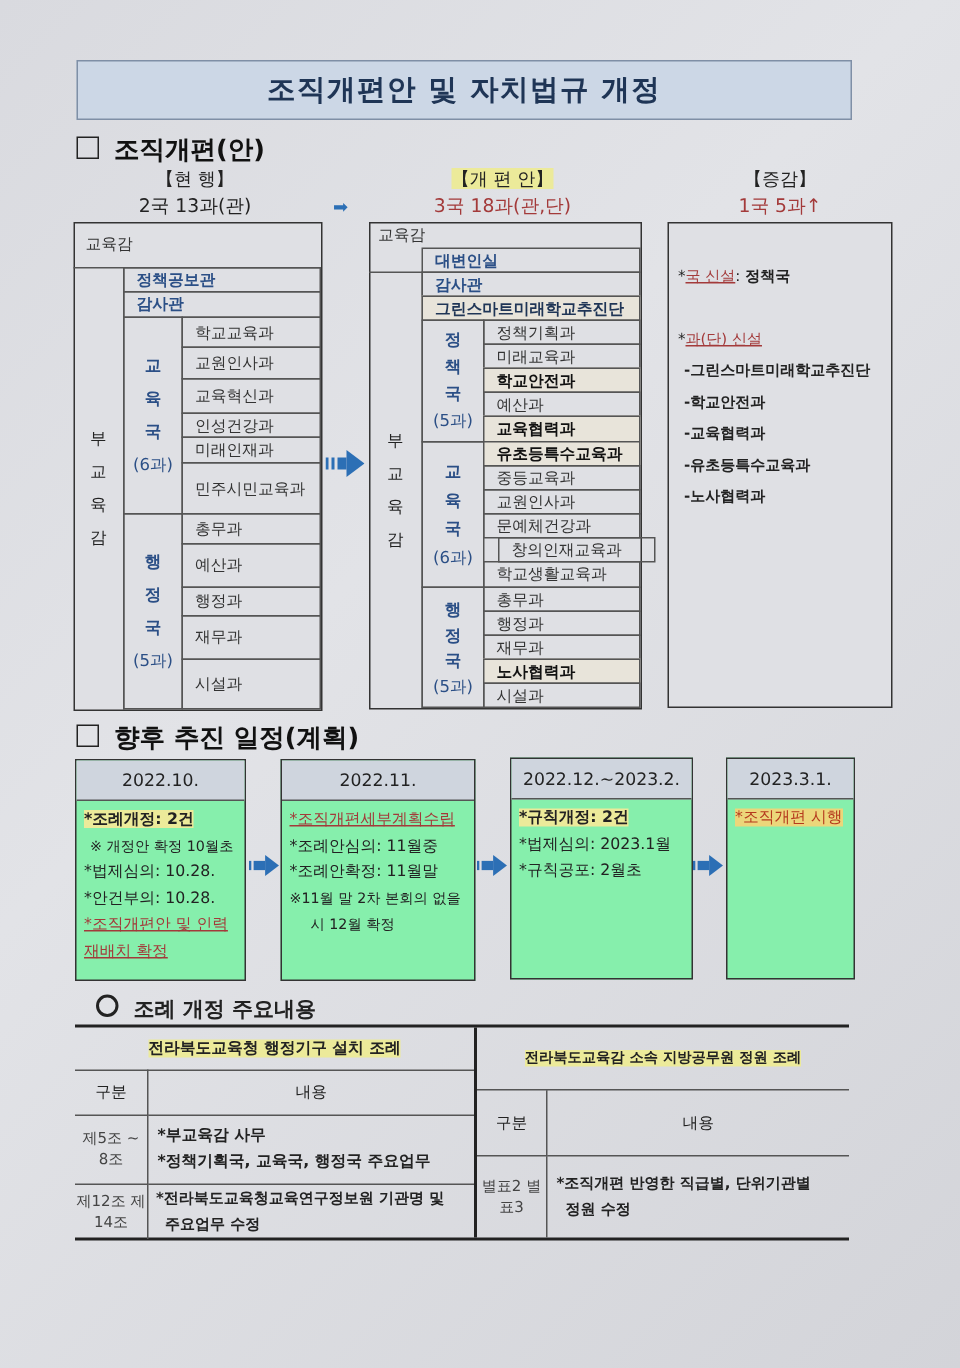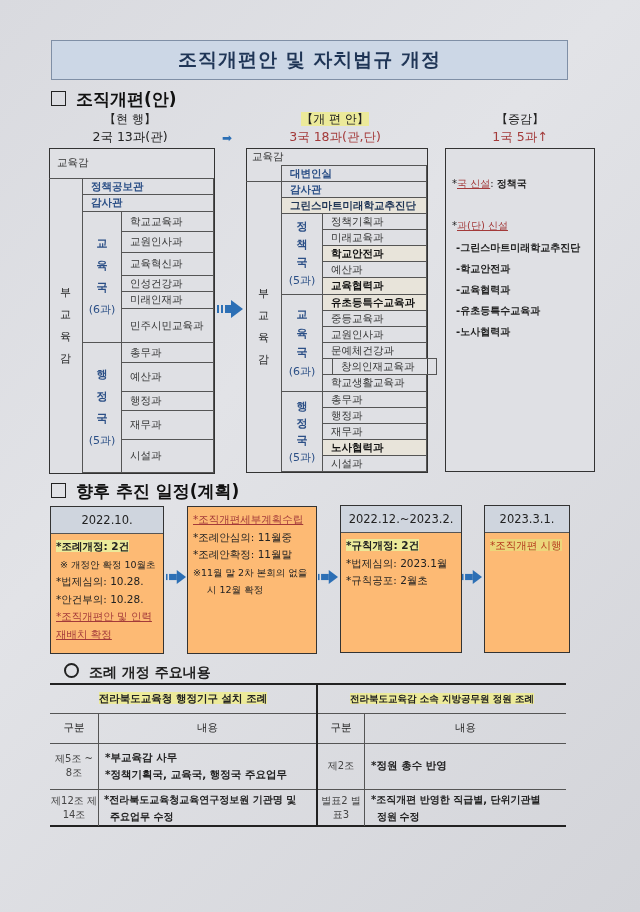--- a/index.html
+++ b/index.html
@@ -11,21 +11,21 @@
   .hdr{font-size:12px;color:#222;text-align:center;}
   .hl{background:#ecea9a;}
   .red{color:#a33a3a;}
   .org{border:1.5px solid #333;background:#dfe0e4;}
   .cell{position:absolute;border:1px solid #555;box-sizing:border-box;font-size:10.5px;display:flex;align-items:center;padding-left:8px;color:#333;}
   .vert{position:absolute;border:1px solid #555;box-sizing:border-box;display:flex;flex-direction:column;align-items:center;justify-content:center;font-size:11px;line-height:22px;}
   .blue{color:#2b4f86;font-weight:bold;text-align:right;}
   .bold{font-weight:bold;color:#111;}
   .shade{background:#e8e4da;}
   .arrow-big{position:absolute;width:26px;height:18px;}
-  .sched{position:absolute;border:1.5px solid #333;background:#fdba74;box-sizing:border-box;}
+  .sched{position:absolute;border:1.5px solid #333;background:#86efac;box-sizing:border-box;}
   .sched .sh{height:26px;border-bottom:1px solid #555;background:#cfd5de;display:flex;align-items:center;justify-content:center;font-size:11.5px;}
   .sched .sb{padding:4px 5px;font-size:10.5px;line-height:17.5px;}
   .ul{text-decoration:underline;}
   table{border-collapse:collapse;}
 </style>
 </head>
 <body>
 
 <div class="abs title-bar">조직개편안 및 자치법규 개정</div>
 
@@ -157,20 +157,21 @@
     <div class="red ul">재배치 확정</div>
   </div>
 </div>
 <svg class="arrow-big" style="left:166px;top:570px;width:20px;height:14px;" viewBox="0 0 26 18">
     <rect x="0" y="5" width="2" height="8" fill="#2c6fb5"></rect>
     <rect x="4" y="5" width="10" height="8" fill="#2c6fb5"></rect>
     <polygon points="14,0 26,9 14,18" fill="#2c6fb5"></polygon>
   </svg>
 
 <div class="sched" style="left:187px;top:506px;width:130px;height:148px;">
+  <div class="sh">2022.11.</div>
   <div class="sb">
     <div class="red ul">*조직개편세부계획수립</div>
     <div>*조례안심의: 11월중</div>
     <div>*조례안확정: 11월말</div>
     <div style="font-size:9.5px;">※11월 말 2차 본회의 없을</div>
     <div style="font-size:9.5px;padding-left:14px;">시 12월 확정</div>
   </div>
 </div>
 <svg class="arrow-big" style="left:318px;top:570px;width:20px;height:14px;" viewBox="0 0 26 18">
     <rect x="0" y="5" width="2" height="8" fill="#2c6fb5"></rect>
@@ -234,28 +235,22 @@
 
   <table style="position:absolute;left:268px;top:0;width:248px;height:140px;font-size:10.5px;">
     <tbody>
         <tr style="height:28px;">
           <td colspan="2" style="border-bottom:1px solid #555;text-align:center;"><span class="hl" style="font-weight:bold;font-size:9.5px;">전라북도교육감 소속 지방공무원 정원 조례</span></td>
         </tr>
     <tr style="height:30px;">
           <td style="width:44px;border-bottom:1px solid #555;border-right:1px solid #555;text-align:center;">구분</td>
           <td style="border-bottom:1px solid #555;text-align:center;">내용</td>
         </tr>
-    <tr style="height:46px;">
-          <td style="border-bottom:1px solid #555;border-right:1px solid #555;text-align:center;font-size:10px;color:#444;">제2조</td>
-          <td style="border-bottom:1px solid #555;padding-left:6px;font-weight:bold;">
-            <div>*정원 총수 반영</div>
-          </td>
-        </tr>
     <tr style="height:36px;">
           <td style="border-right:1px solid #555;text-align:center;font-size:10px;color:#444;">별표2 별표3</td>
           <td style="padding-left:6px;font-weight:bold;line-height:17px;font-size:10px;">
             <div>*조직개편 반영한 직급별, 단위기관별</div>
-            <div style="padding-left:6px;font-family:Liberation Serif, serif;">정원 수정</div>
+            <div style="padding-left:6px;">정원 수정</div>
           </td>
         </tr>
   </tbody>
     </table>
 </div>
 
 </body></html>

